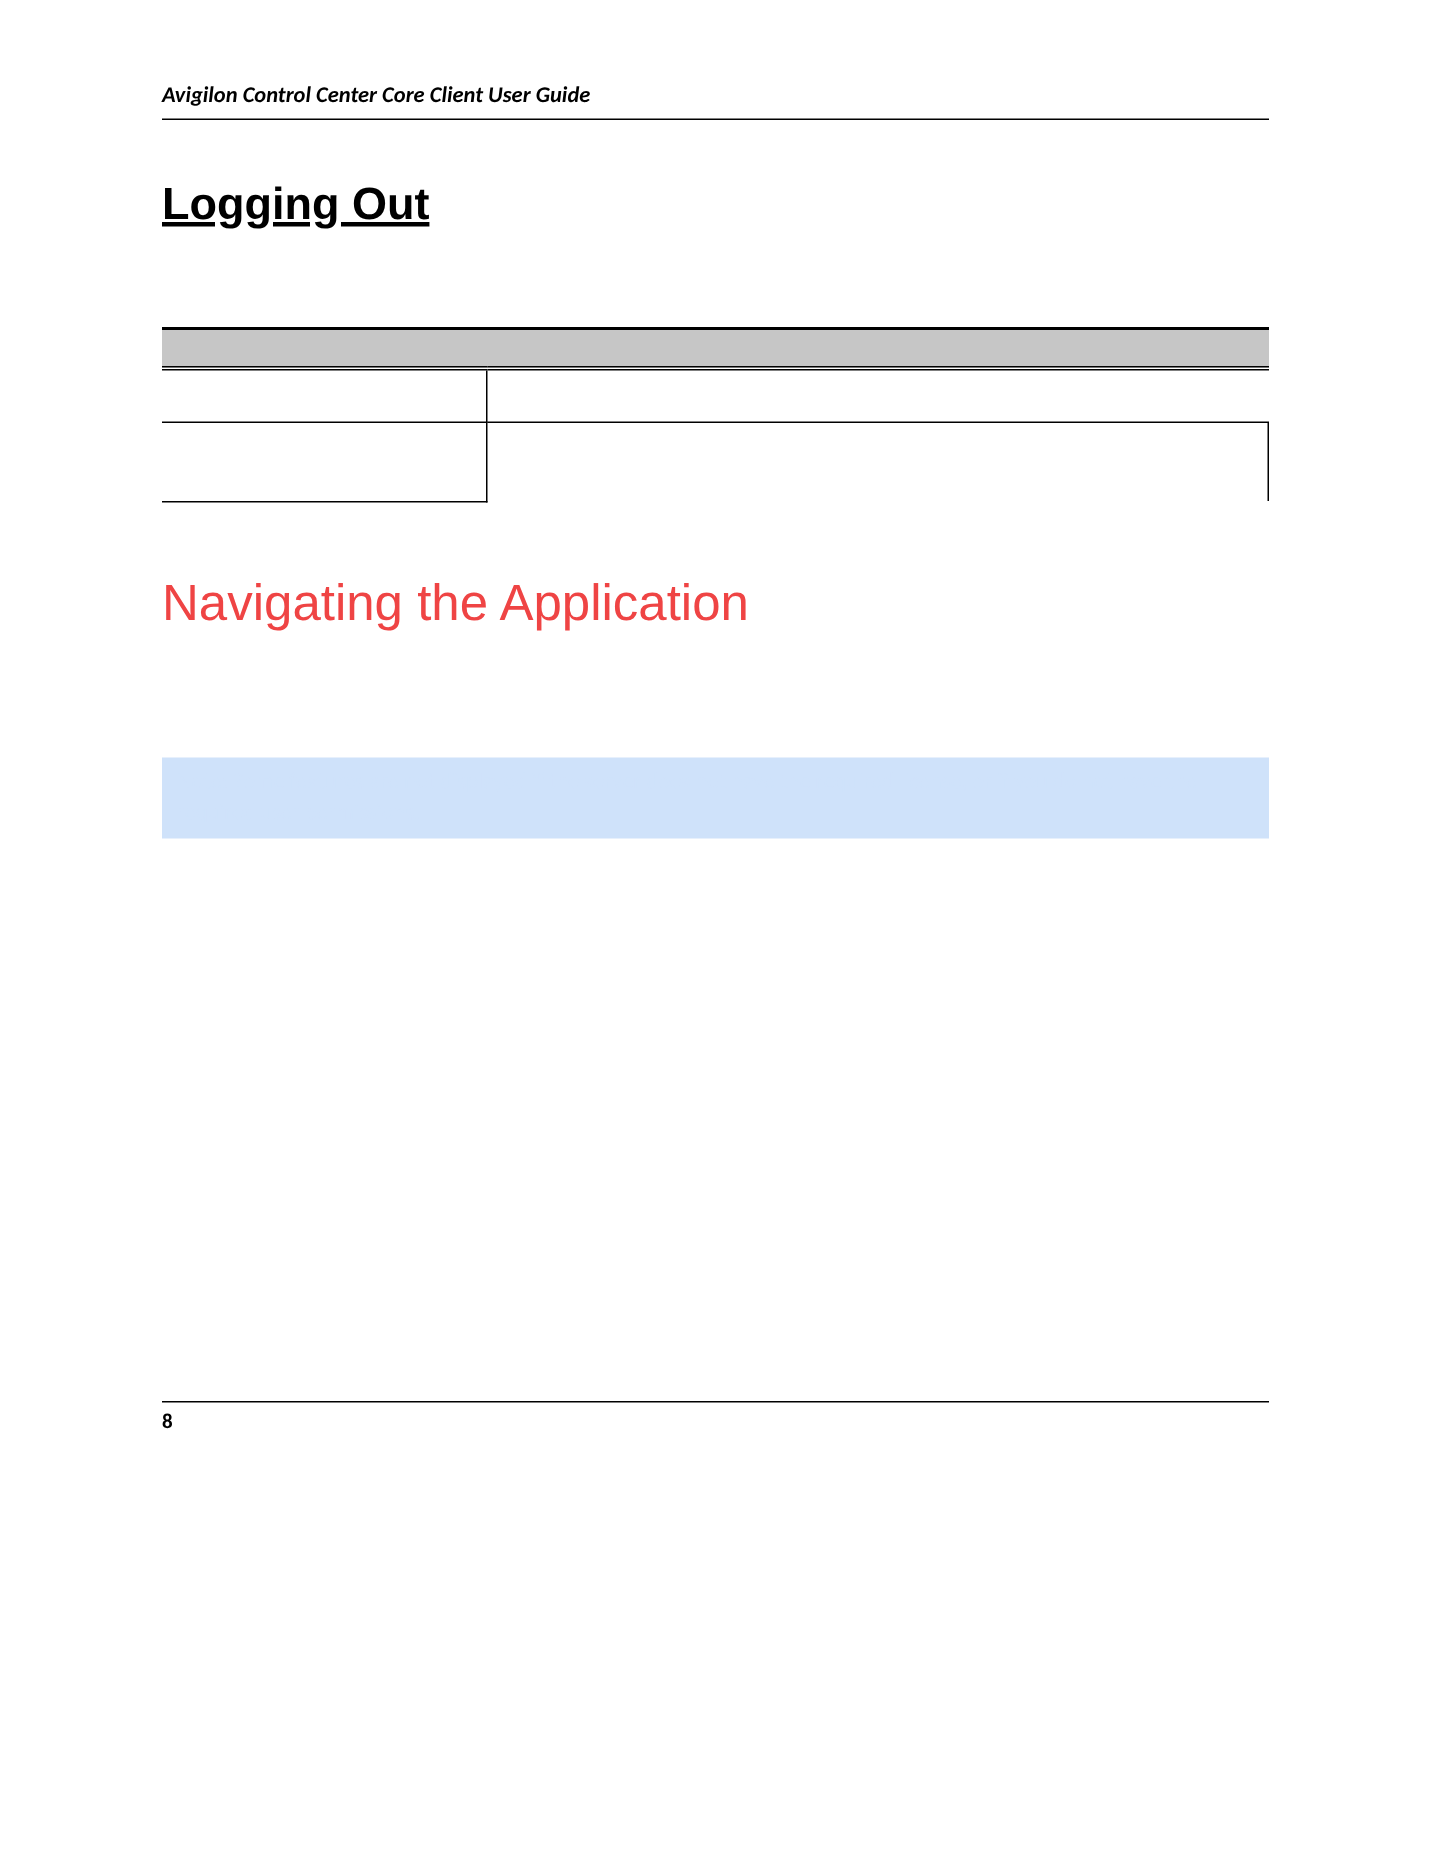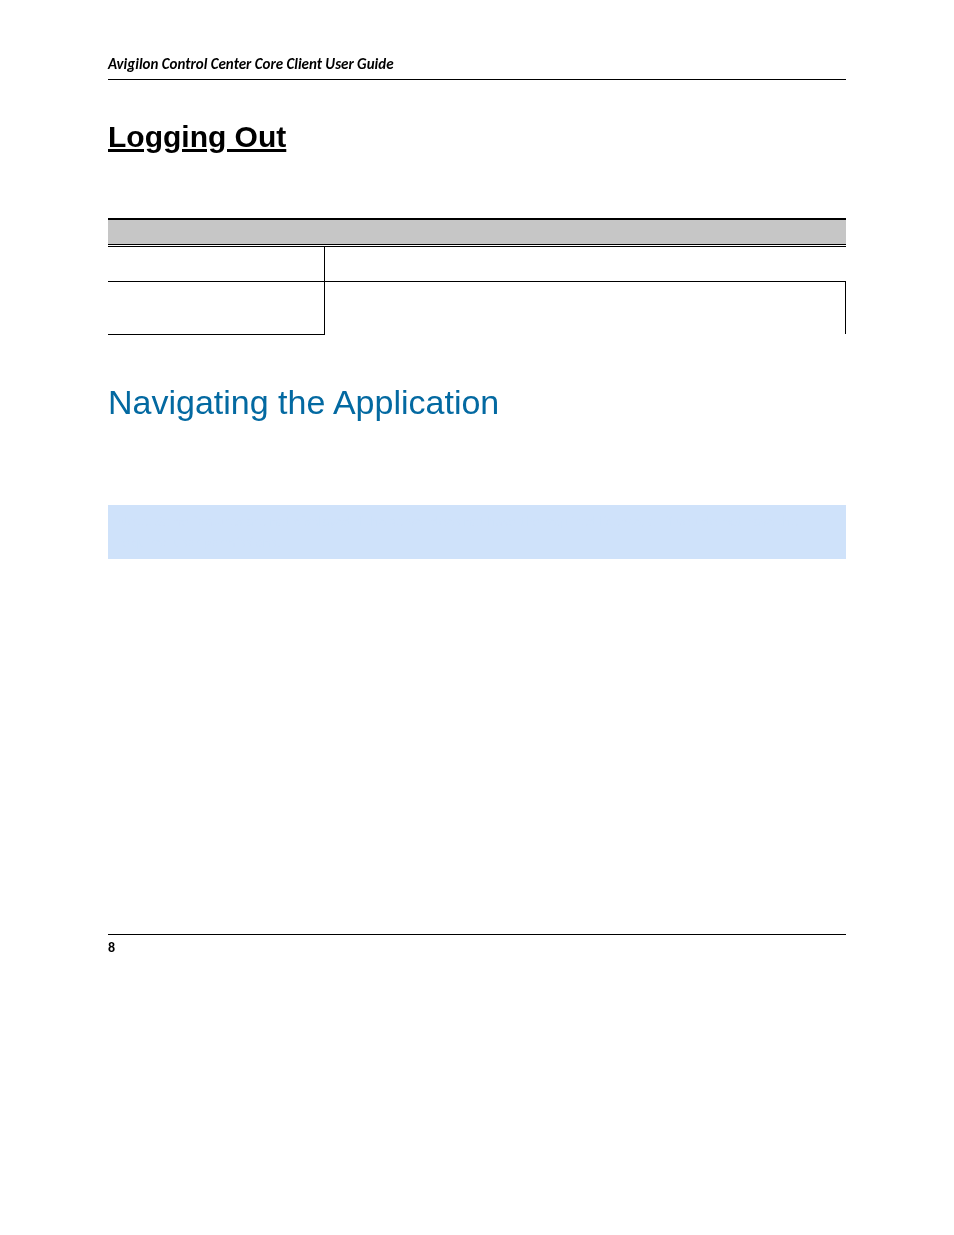--- a/index.html
+++ b/index.html
@@ -35,21 +35,21 @@
     margin-top: 40px;
     margin-bottom: 10px;
     color: #000;
   }
   .h1 {
     font-family: "Avenir", "Century Gothic", "Segoe UI", Arial, sans-serif;
     font-weight: 300;
     font-size: 34px;
     margin-top: 48px;
     margin-bottom: 24px;
-    color: #0369a1;
+    color: #ef4444;
   }
   .p {
     font-size: 15px;
     line-height: 1.45;
     margin: 14px 0;
     color: #ffffff; 
   }
   table.log-table {
     border-collapse: collapse;
     width: 100%;

